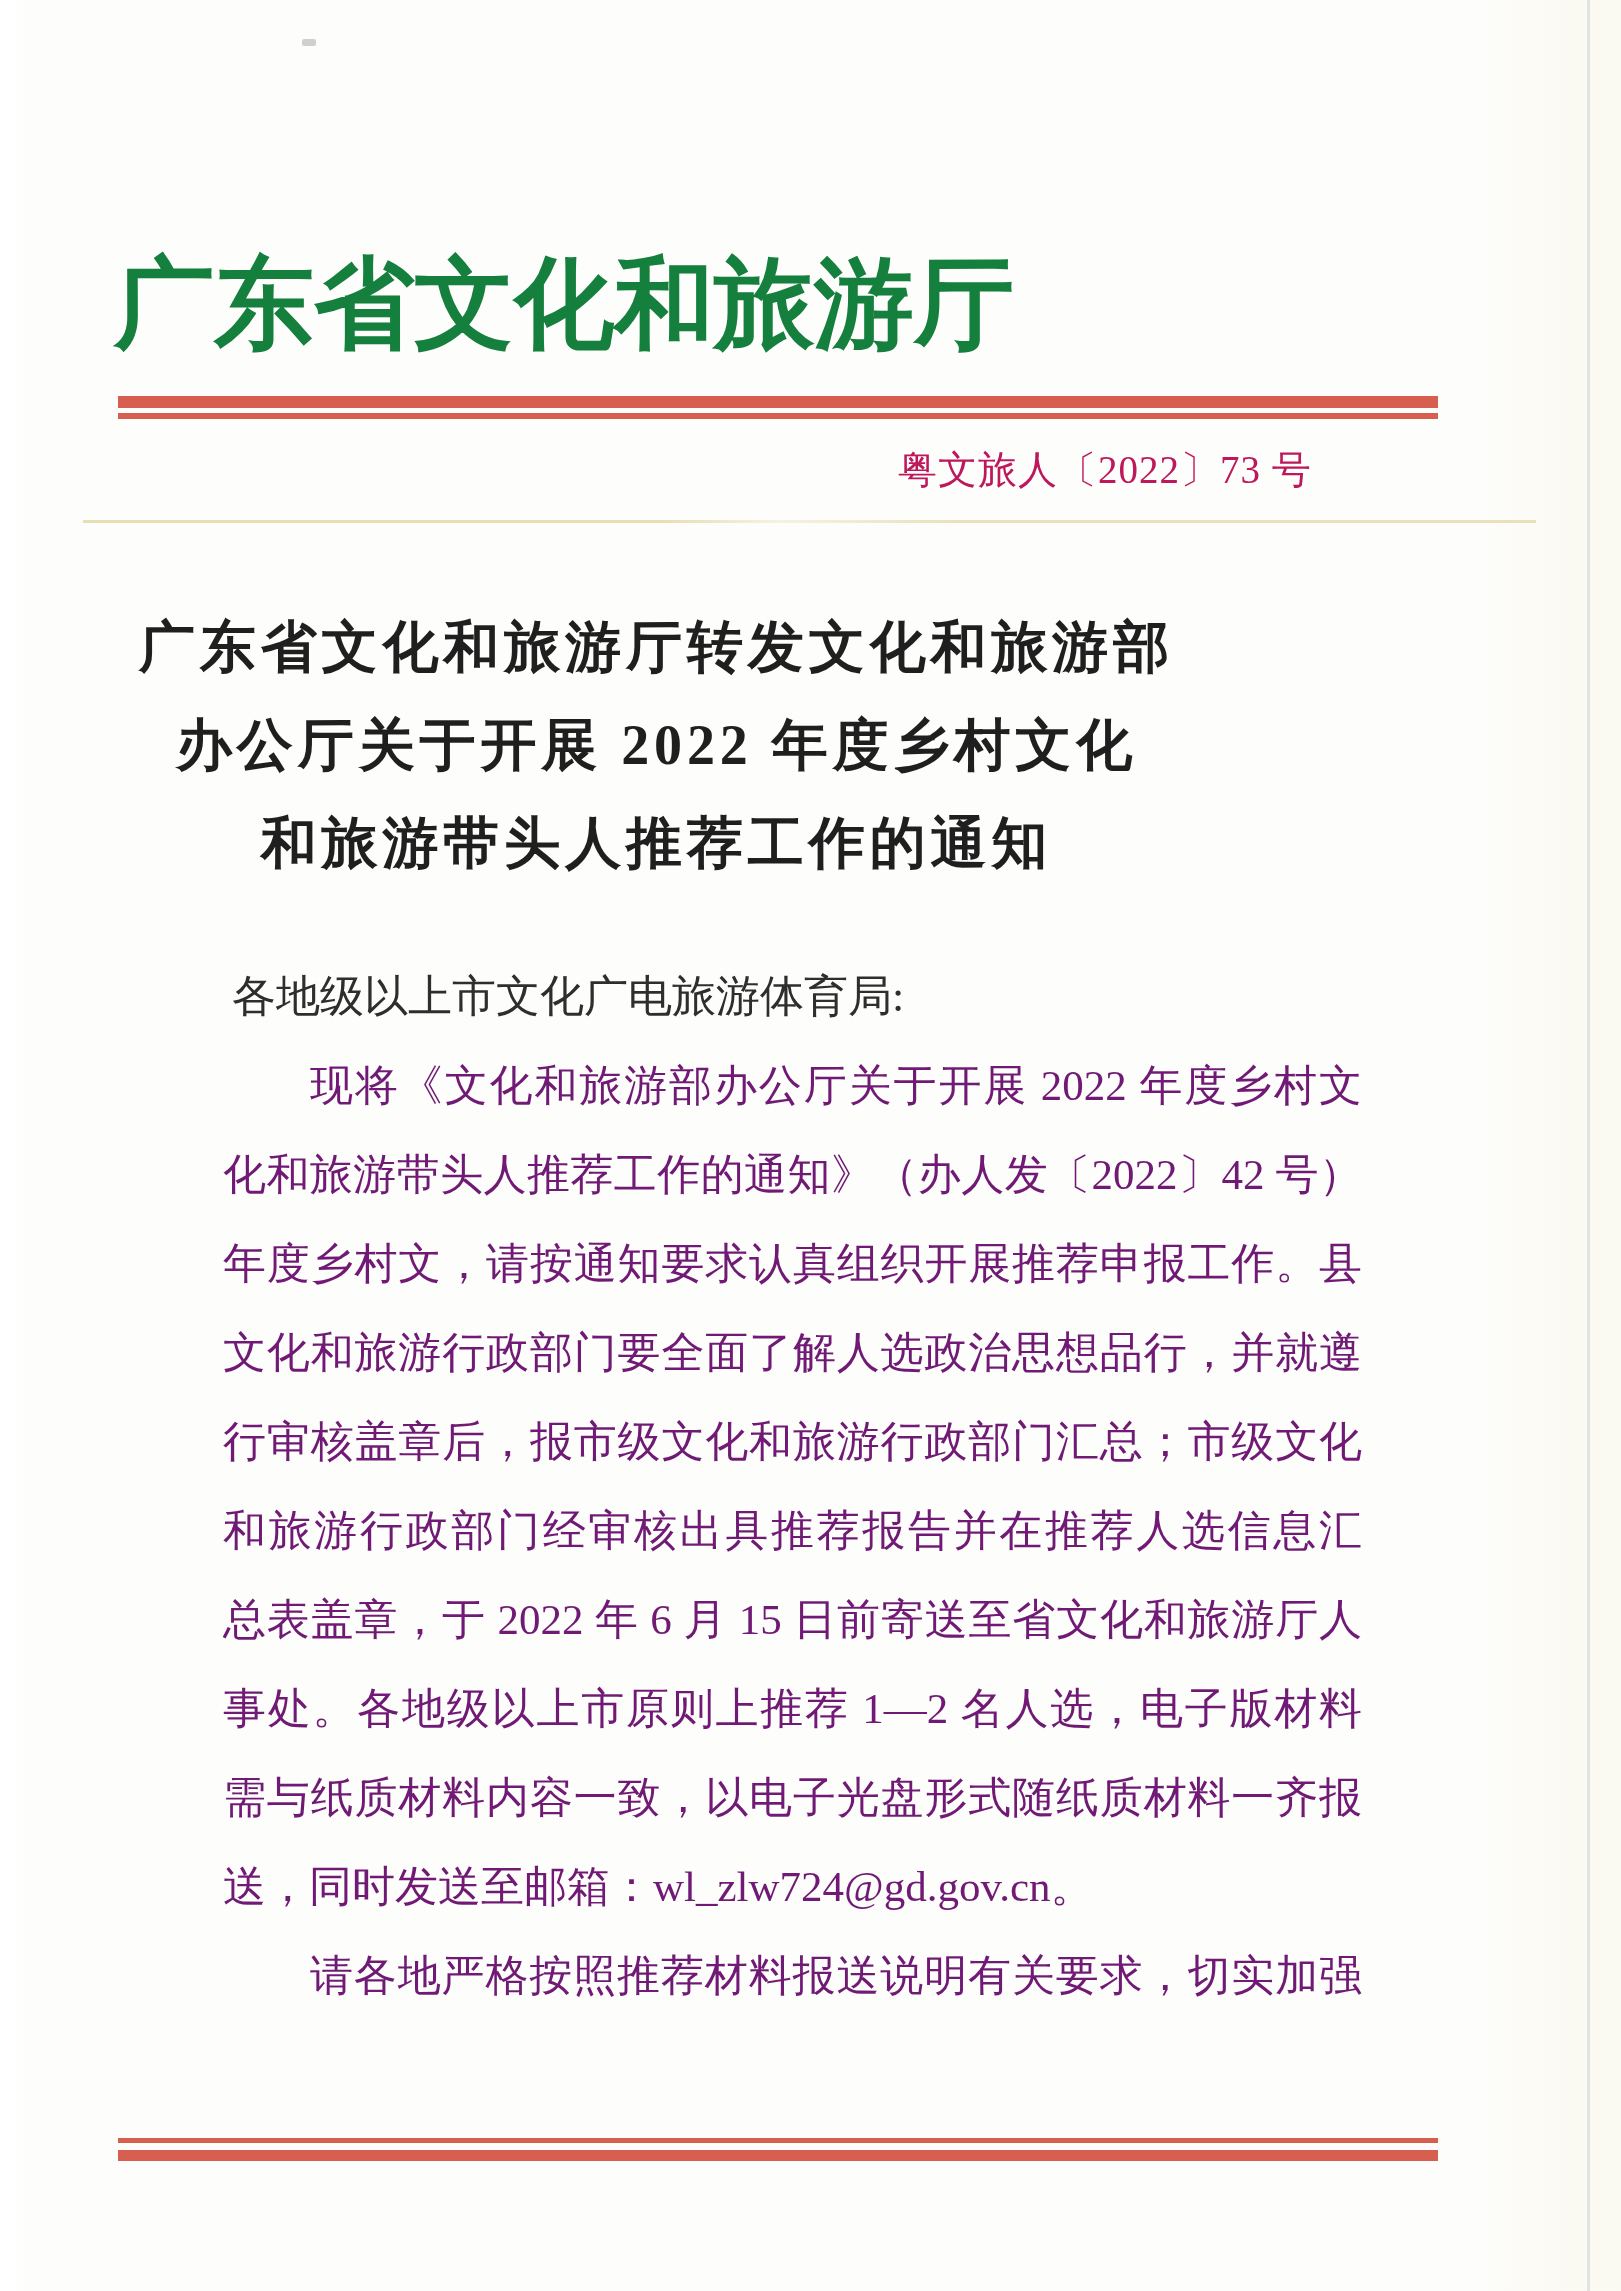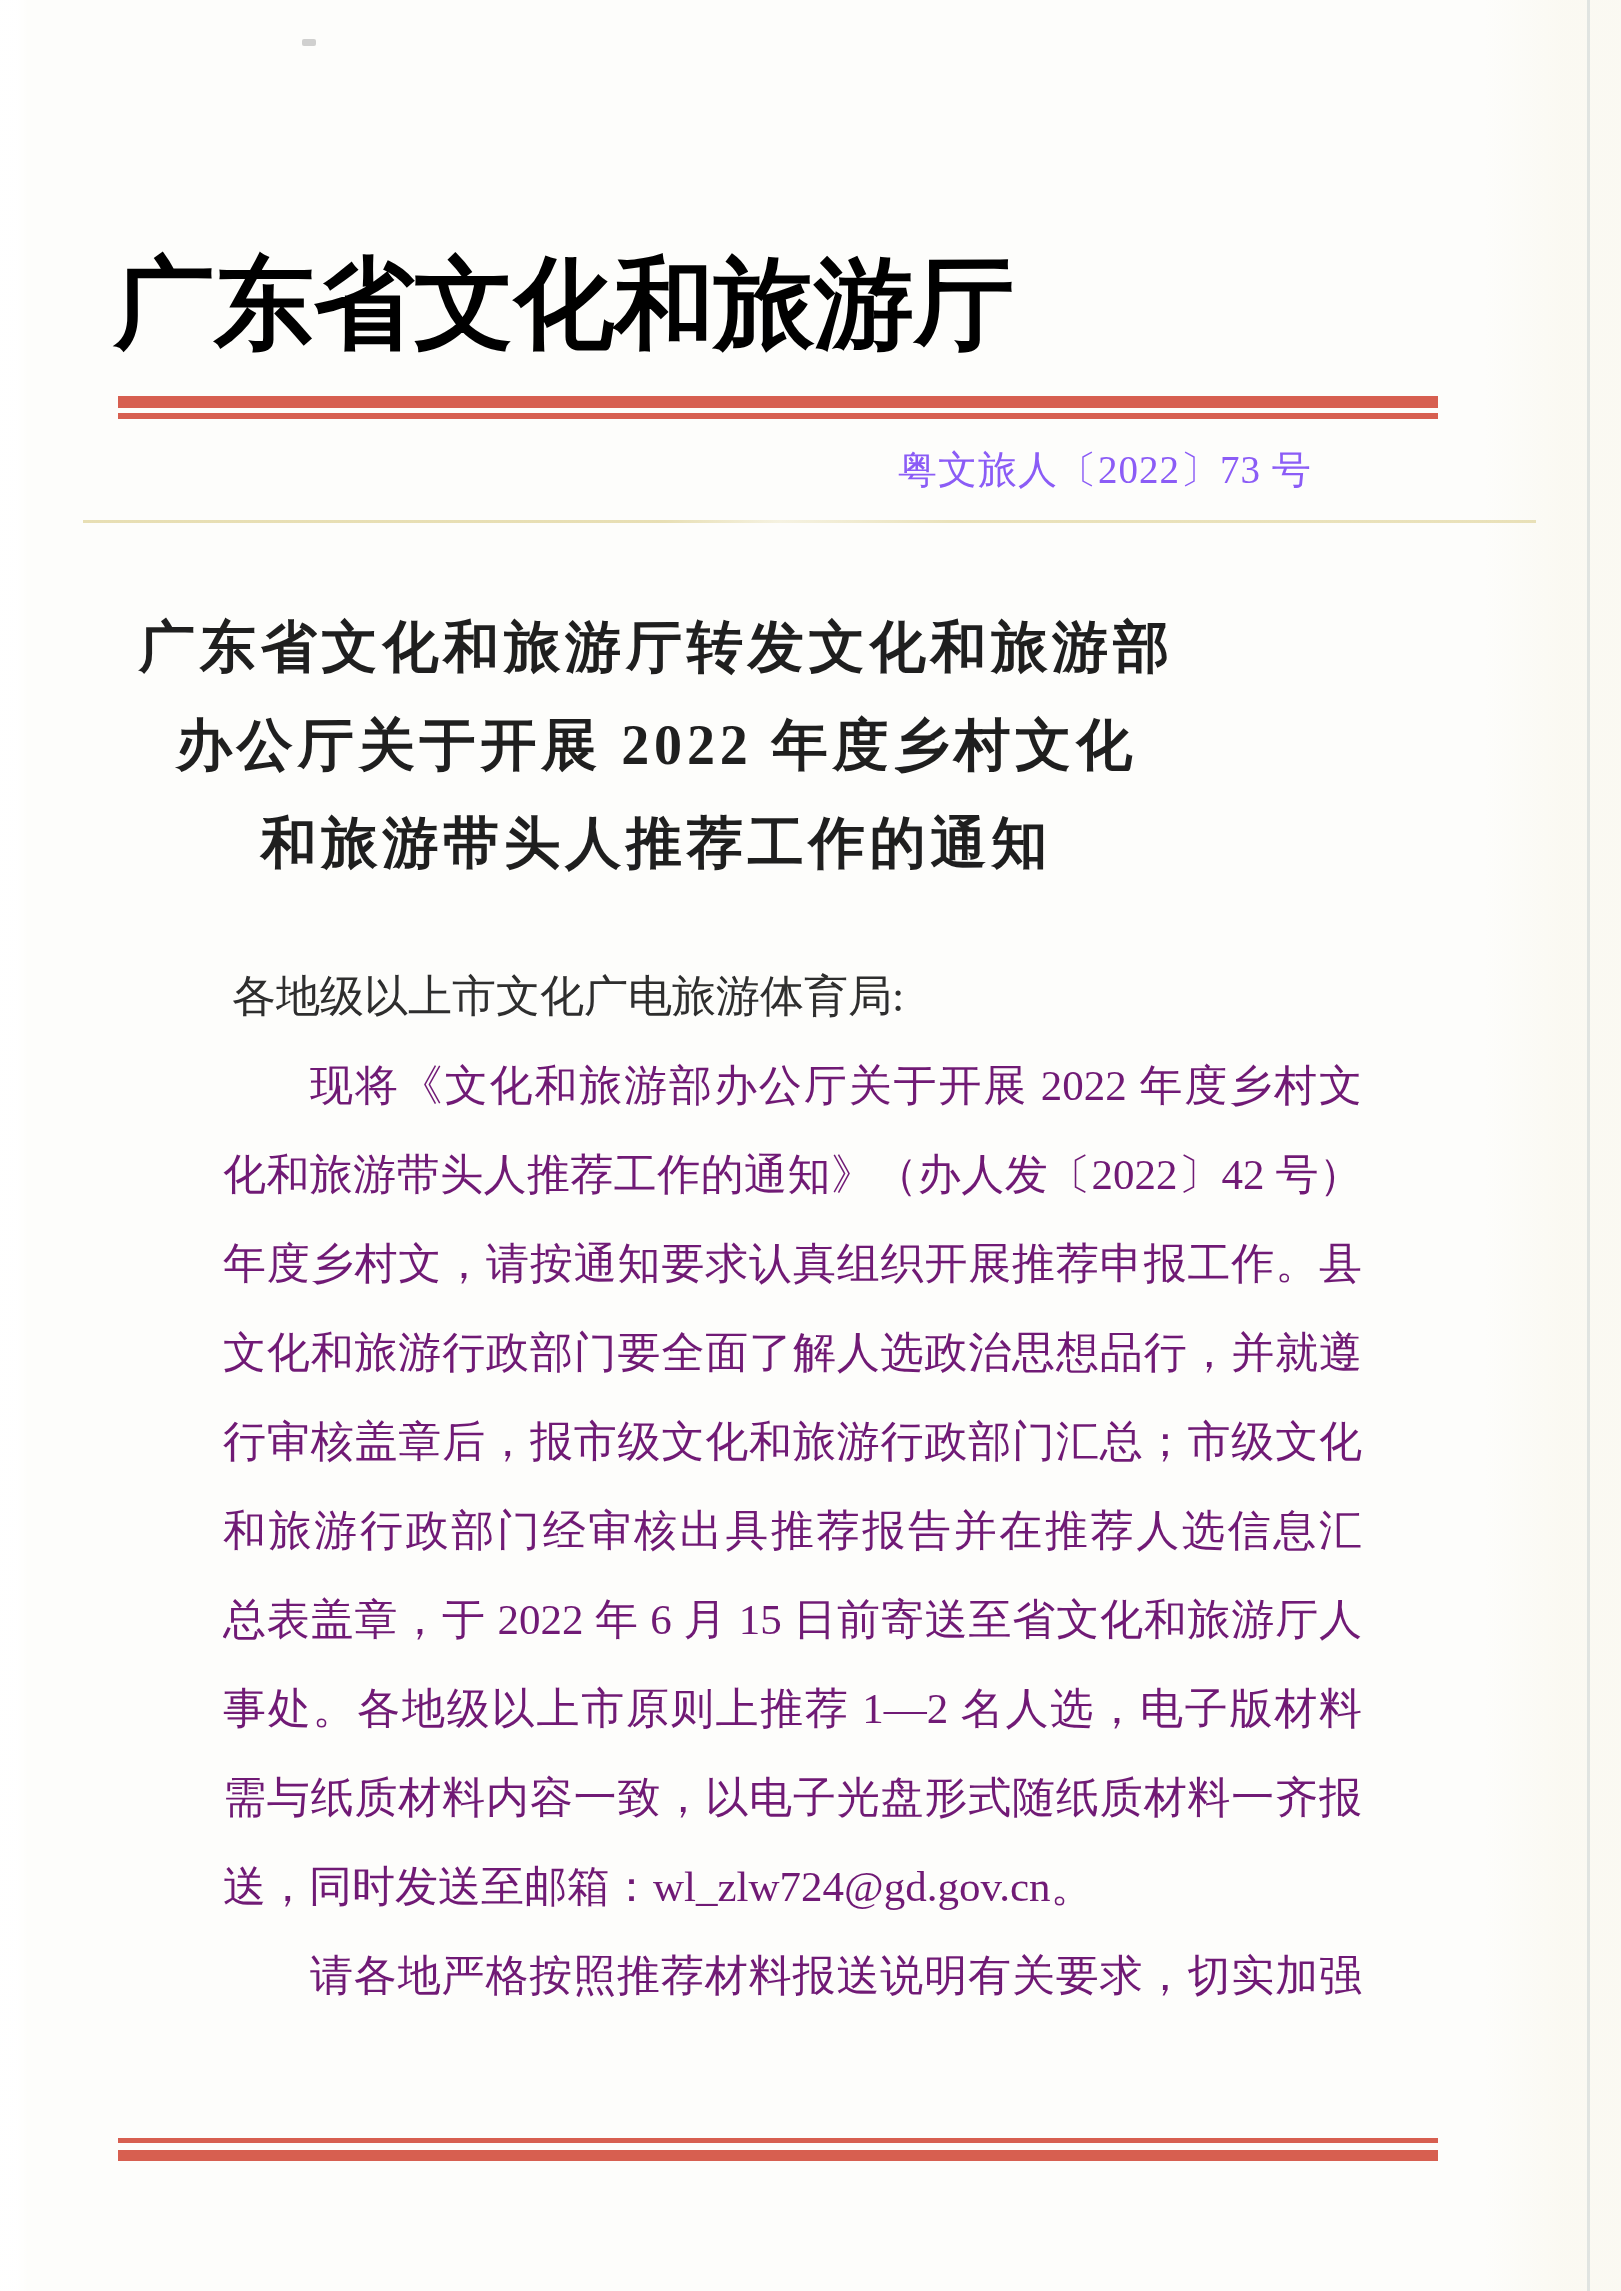--- a/index.html
+++ b/index.html
@@ -81,29 +81,29 @@
     background:#b9c6c9;opacity:.4;
   }
 </style>
 </head>
 <body>
 
 <div class="page">
 
   <div class="speck"></div>
 
-  <h1 class="agency red-ink" style="color: #000000;">广东省文化和旅游厅</h1>
+  <h1 class="agency red-ink" style="color: #15803d;">广东省文化和旅游厅</h1>
 
   <div class="rule-top">
     <div class="bar-thick red-bar" style="background: rgb(215, 95, 80);"></div>
     <div class="bar-gap"></div>
     <div class="bar-thin red-bar" style="background: rgb(215, 95, 80);"></div>
   </div>
 
-  <div class="docnum" style="color: #8b5cf6;">粤文旅人〔2022〕73 号</div>
+  <div class="docnum" style="color: #be185d;">粤文旅人〔2022〕73 号</div>
 
   <div class="artifact-line"></div>
 
   <div class="title" style="color: rgb(31, 31, 31);">
     <div class="tline">广东省文化和旅游厅转发文化和旅游部</div>
     <div class="tline">办公厅关于开展 2022 年度乡村文化</div>
     <div class="tline">和旅游带头人推荐工作的通知</div>
   </div>
 
   <div class="salutation" style="color: rgb(46, 46, 46);">各地级以上市文化广电旅游体育局:</div>

